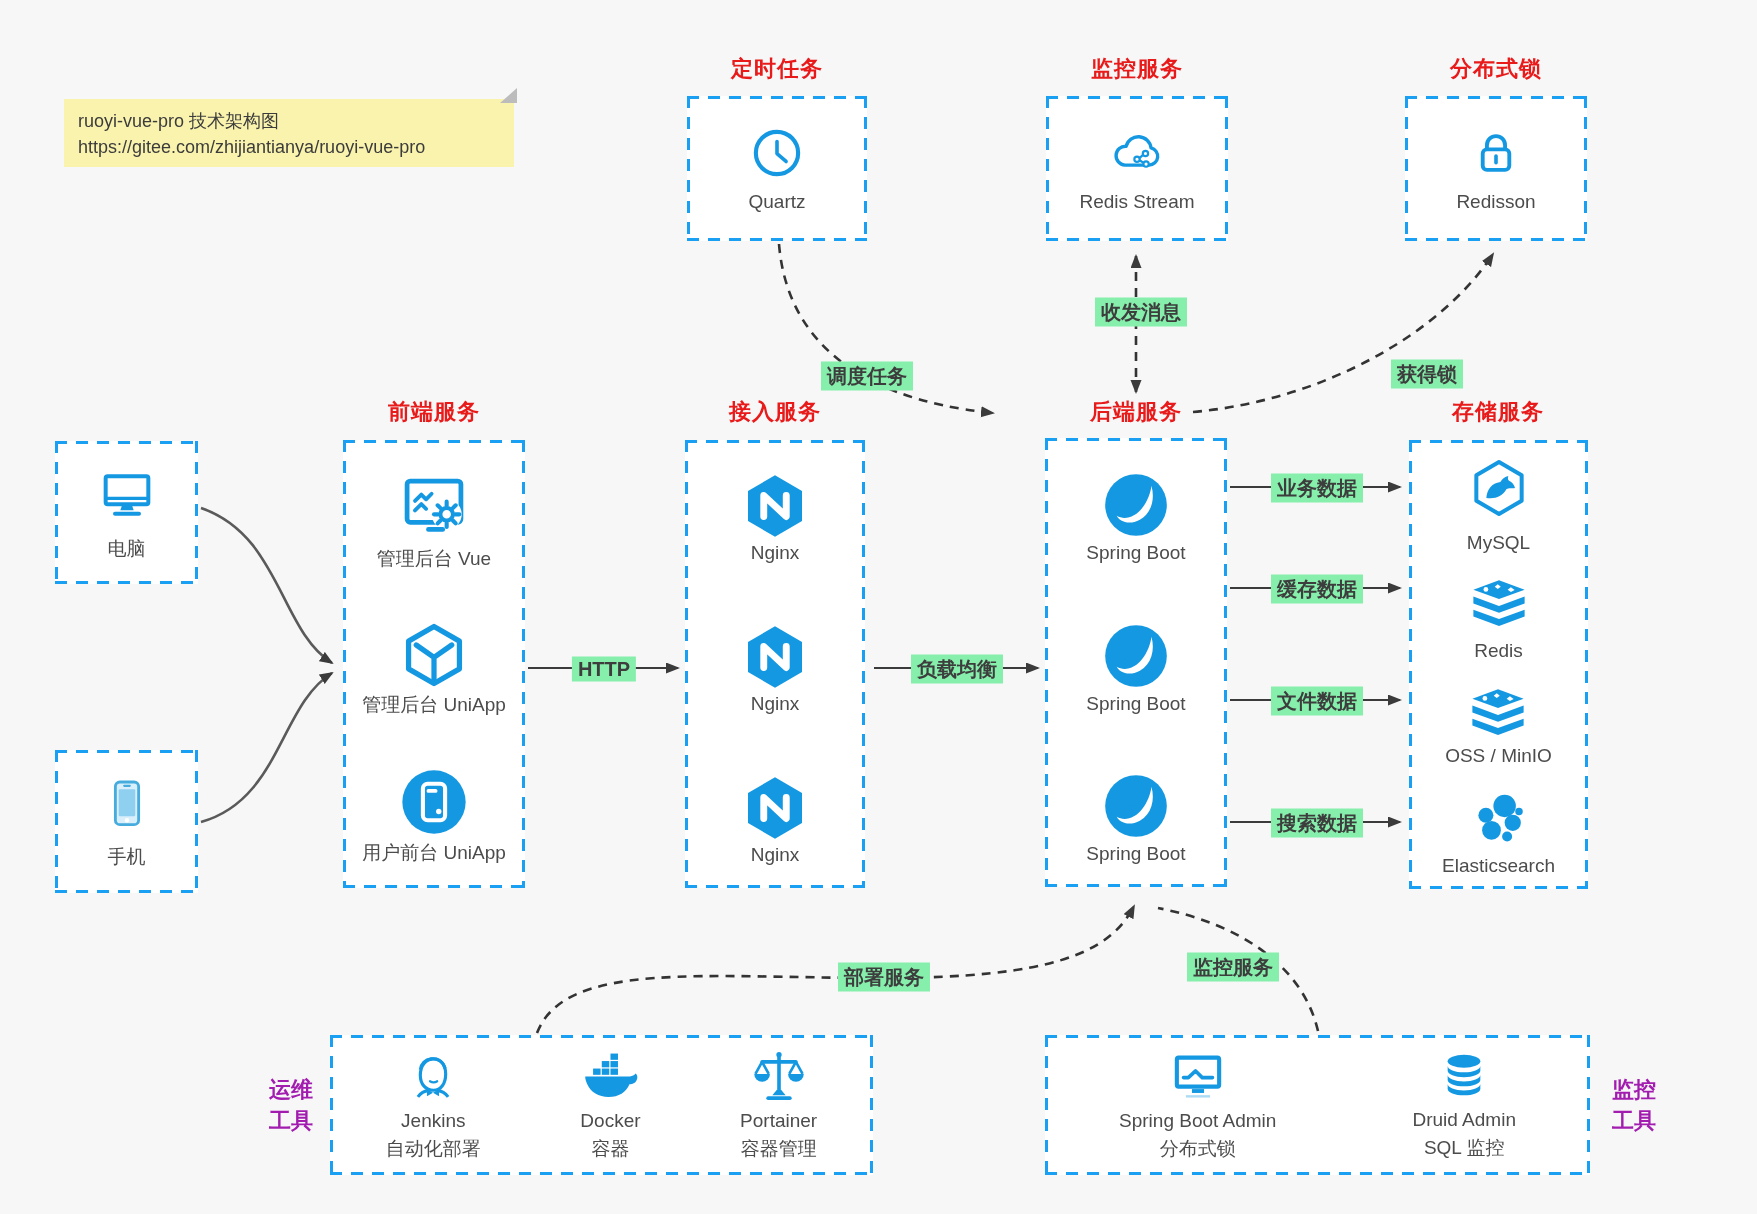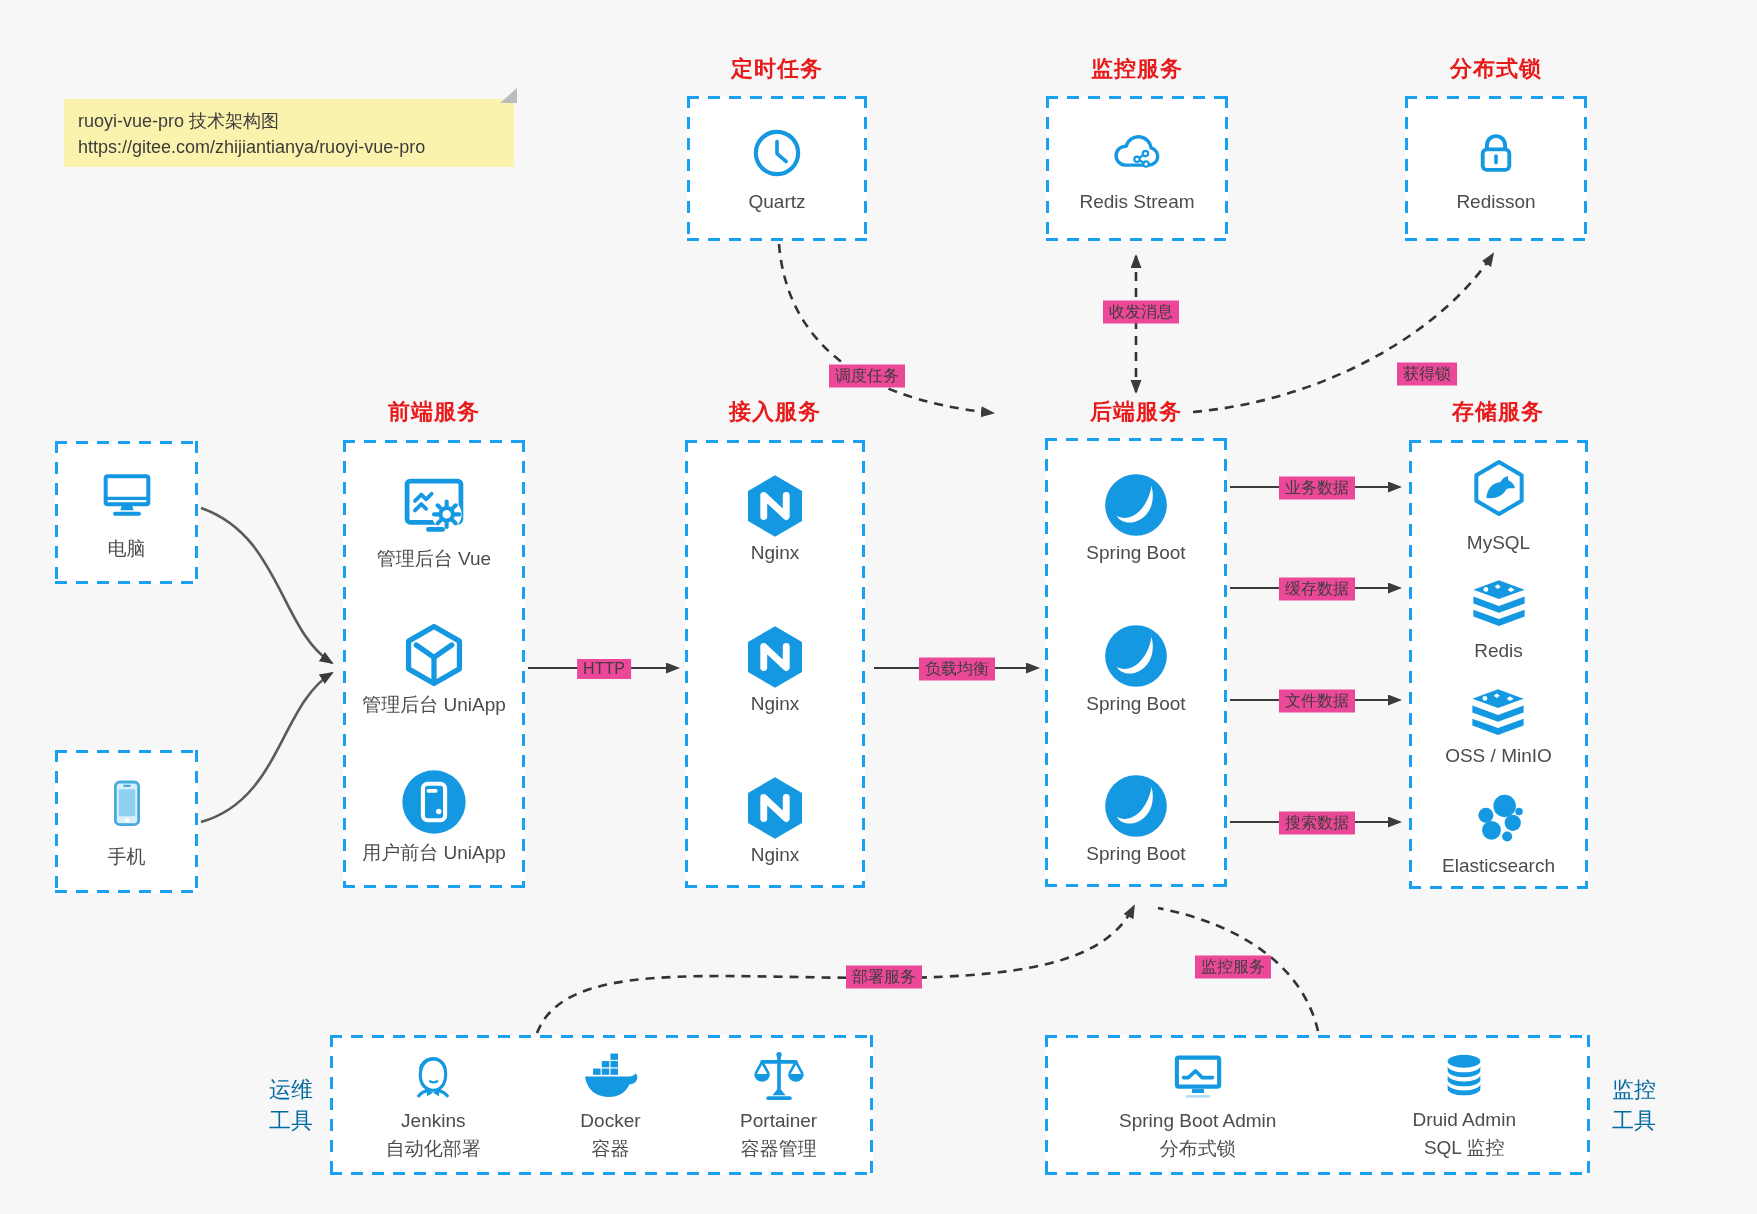--- a/index.html
+++ b/index.html
@@ -10,35 +10,35 @@
     background-image:
       repeating-linear-gradient(90deg,#1aa0f2 0 12px,transparent 12px 21px),
       repeating-linear-gradient(90deg,#1aa0f2 0 12px,transparent 12px 21px),
       repeating-linear-gradient(180deg,#1aa0f2 0 12px,transparent 12px 21px),
       repeating-linear-gradient(180deg,#1aa0f2 0 12px,transparent 12px 21px);
     background-position:0 0,0 100%,0 0,100% 0;
     background-size:100% 3px,100% 3px,3px 100%,3px 100%;
     background-repeat:no-repeat;}
   .group-title{position:absolute;transform:translateX(-50%);font-size:22px;font-weight:bold;
     color:#e81a1a;letter-spacing:1px;white-space:nowrap;z-index:3;}
-  .side-label{position:absolute;width:70px;text-align:center;font-size:22px;font-weight:normal;
-    color:#0369a1;line-height:31px;z-index:3;}
+  .side-label{position:absolute;width:70px;text-align:center;font-size:22px;font-weight:bold;
+    color:#a21caf;line-height:31px;z-index:3;}
   .node{display:flex;flex-direction:column;align-items:center;}
   .node-label{font-size:19px;color:#4c4c4c;white-space:nowrap;}
   .vcenter{display:flex;flex-direction:column;align-items:center;justify-content:center;gap:9px;}
   .col-box{display:flex;flex-direction:column;align-items:center;justify-content:space-between;
     padding:30px 0 22px;box-sizing:border-box;}
   .store-box{display:flex;flex-direction:column;align-items:center;justify-content:space-between;
     padding:16px 0 12px;box-sizing:border-box;}
   .tool-box{display:flex;align-items:center;justify-content:space-around;box-sizing:border-box;padding:0 6px;}
   .tool{display:flex;flex-direction:column;align-items:center;gap:2px;}
   .tool .node-label{line-height:26px;}
   .overlay{position:absolute;left:0;top:0;z-index:2;pointer-events:none;}
-  .edge-label{position:absolute;transform:translate(-50%,-50%);background:#ec4899;padding:1px 6px;
-    font-size:16px;color:#3d3d3d;white-space:nowrap;z-index:3;}
+  .edge-label{position:absolute;transform:translate(-50%,-50%);background:#86efac;padding:1px 6px;
+    font-size:20px;color:#3d3d3d;white-space:nowrap;z-index:3;font-weight:bold;}
   .note{position:absolute;left:64px;top:99px;width:450px;height:68px;background:#faf3ad;
     box-sizing:border-box;padding:9px 14px;font-size:18px;line-height:26px;color:#3c3c3c;z-index:3;}
   .note-fold{position:absolute;right:-3px;top:-11px;width:0;height:0;
     border-left:17px solid transparent;border-bottom:15px solid #bcbcbc;}
   svg{display:block;}
 </style>
 </head>
 <body>
 
 <div class="canvas">

